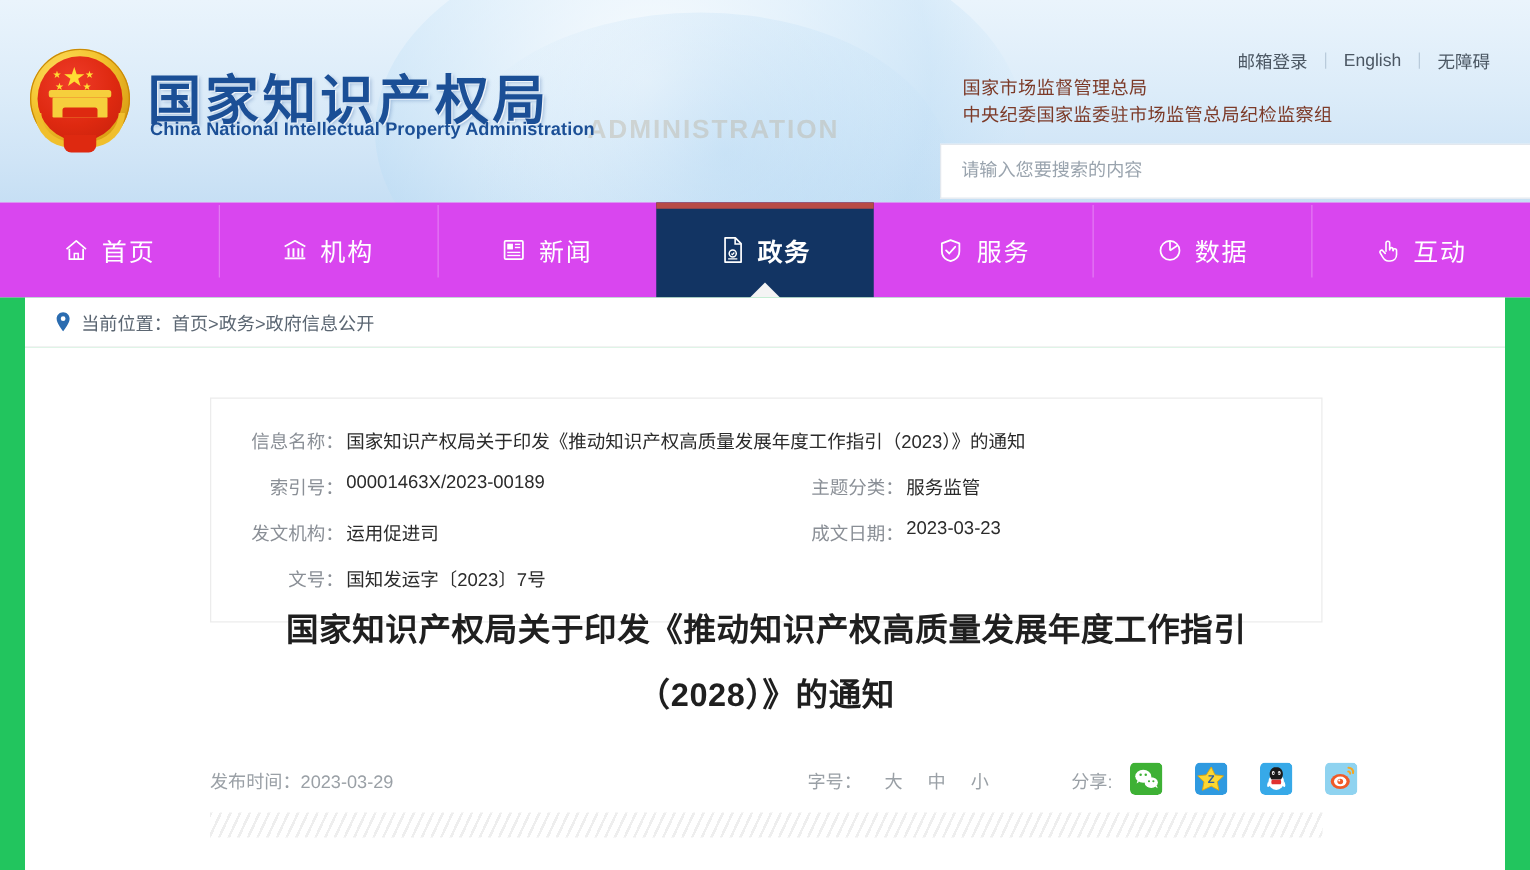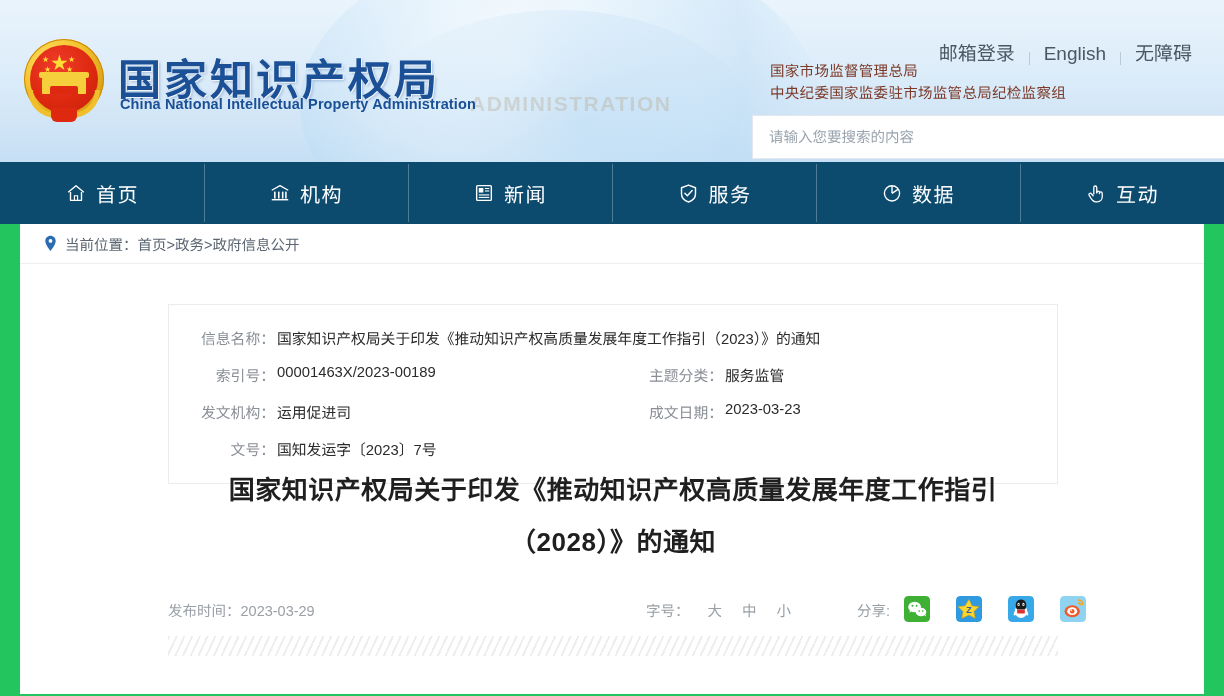--- a/index.html
+++ b/index.html
@@ -80,21 +80,21 @@
   }
   .logo-en{
     position:absolute; left:120px; top:96px;
     font-size:14.5px; font-weight:bold; letter-spacing:.1px;
     color:#1b4f96; white-space:nowrap;
     font-family:"Liberation Sans",sans-serif;
   }
 
   .toplinks{
     position:absolute; right:18px; top:38px;
-    display:flex; align-items:flex-end; gap:0; font-size:19px; color:#4e5a66;
+    display:flex; align-items:center; gap:0; font-size:14px; color:#4e5a66;
   }
   .toplinks a{ color:#4b5763; text-decoration:none; padding:0 14px; white-space:nowrap; }
   .toplinks .sep{ width:1px; height:13px; background:#b9cbdb; }
 
   .orgname{
     position:absolute; left:770px; top:60px; font-size:14.5px; line-height:22px;
     color:#7c3a28; white-space:nowrap;
   }
   .orgname div{ letter-spacing:.3px; }
 
@@ -109,22 +109,22 @@
   }
   .searchbox input::placeholder{ color:#9aa4ae; }
   .searchbox .vdiv{ width:1px; height:24px; background:#dfe5ea; }
   .searchbox .sbtn{
     width:62px; height:42px; display:flex; align-items:center; justify-content:center;
     cursor:pointer; background:transparent; border:none;
   }
 
   
   .nav{
-    position:relative; width:1224px; height:62px; display:flex;
-    background:#0c4a6e;
+    position:relative; width:1224px; height:76px; display:flex;
+    background:#d946ef;
   }
   .nav .item{
     position:relative; flex:1; display:flex; align-items:center; justify-content:center;
     gap:9px; color:#fff; font-size:20px; cursor:pointer; user-select:none;
   }
   .nav .item + .item:before{
     content:""; position:absolute; left:0; top:2px; width:1px; height:58px;
     background:rgba(255,255,255,.28);
   }
   .nav .item .lbl{ letter-spacing:1.5px; }
@@ -273,20 +273,32 @@
         <rect x="4" y="4" width="16" height="16" rx="1" fill="none" stroke="#fff" stroke-width="1.5"></rect>
         <rect x="6.3" y="6.5" width="5" height="5" fill="#fff"></rect>
         <rect x="13" y="6.5" width="4.7" height="1.2" fill="#fff"></rect>
         <rect x="13" y="9.2" width="4.7" height="1.2" fill="#fff"></rect>
         <rect x="6.3" y="13.5" width="11.4" height="1.2" fill="#fff"></rect>
         <rect x="6.3" y="16.2" width="11.4" height="1.2" fill="#fff"></rect>
       </svg>
       <span class="lbl">新闻</span>
     </div>
 
+    <div class="item active">
+      <span class="topbar"></span>
+      <svg width="22" height="24" viewBox="0 0 24 26">
+        <path d="M5.5 2.5h9l5 5v16h-14z" fill="none" stroke="#fff" stroke-width="1.5" stroke-linejoin="round"></path>
+        <path d="M14.3 2.7v5h5" fill="none" stroke="#fff" stroke-width="1.4"></path>
+        <circle cx="12.2" cy="16" r="3.1" fill="none" stroke="#fff" stroke-width="1.3"></circle>
+        <path d="M11 16.2l.9.9 1.7-1.9" fill="none" stroke="#fff" stroke-width="1.1"></path>
+        <rect x="8.2" y="20.2" width="8" height="1.1" fill="#fff"></rect>
+      </svg>
+      <span class="lbl">政务</span>
+      <span class="caret"></span>
+    </div>
 
     <div class="item">
       <svg width="23" height="23" viewBox="0 0 24 24">
         <path d="M12 3.2 19.3 6v6.3c0 4.4-3.2 7.4-7.3 8.5-4.1-1.1-7.3-4.1-7.3-8.5V6z" fill="none" stroke="#fff" stroke-width="1.5" stroke-linejoin="round"></path>
         <path d="M8.2 11.8l2.6 2.6 5-5.6" fill="none" stroke="#fff" stroke-width="1.5" stroke-linecap="round"></path>
       </svg>
       <span class="lbl">服务</span>
     </div>
 
     <div class="item">

